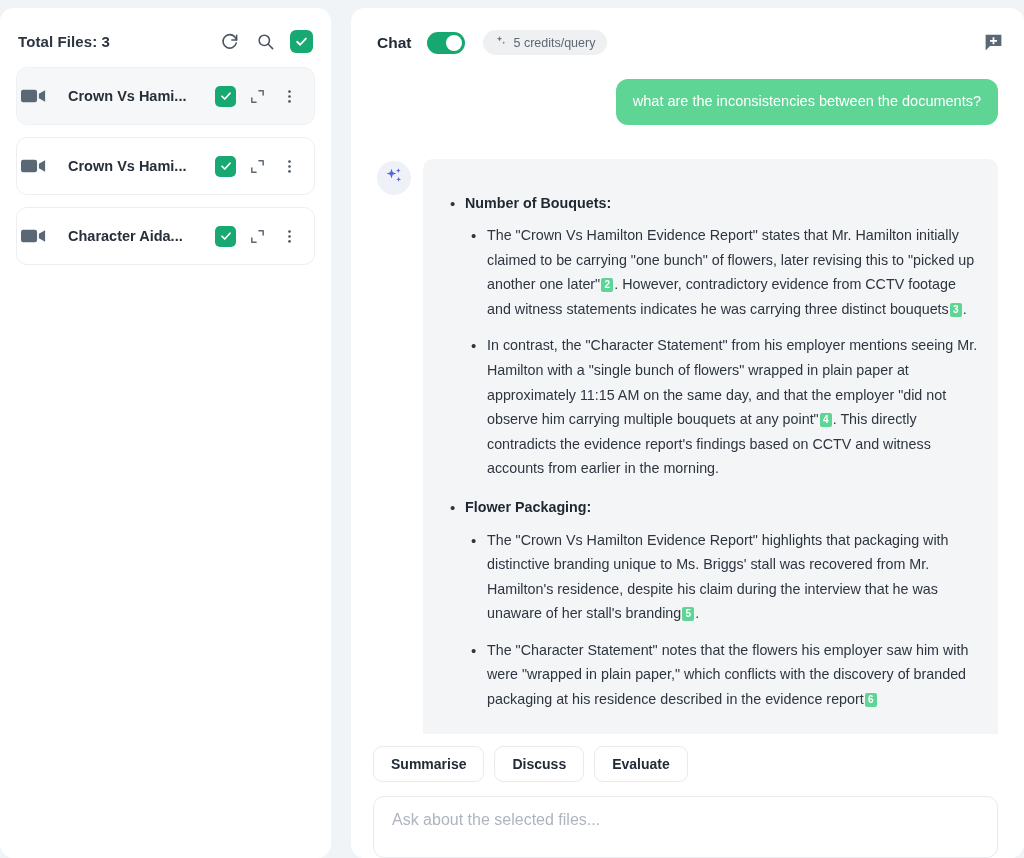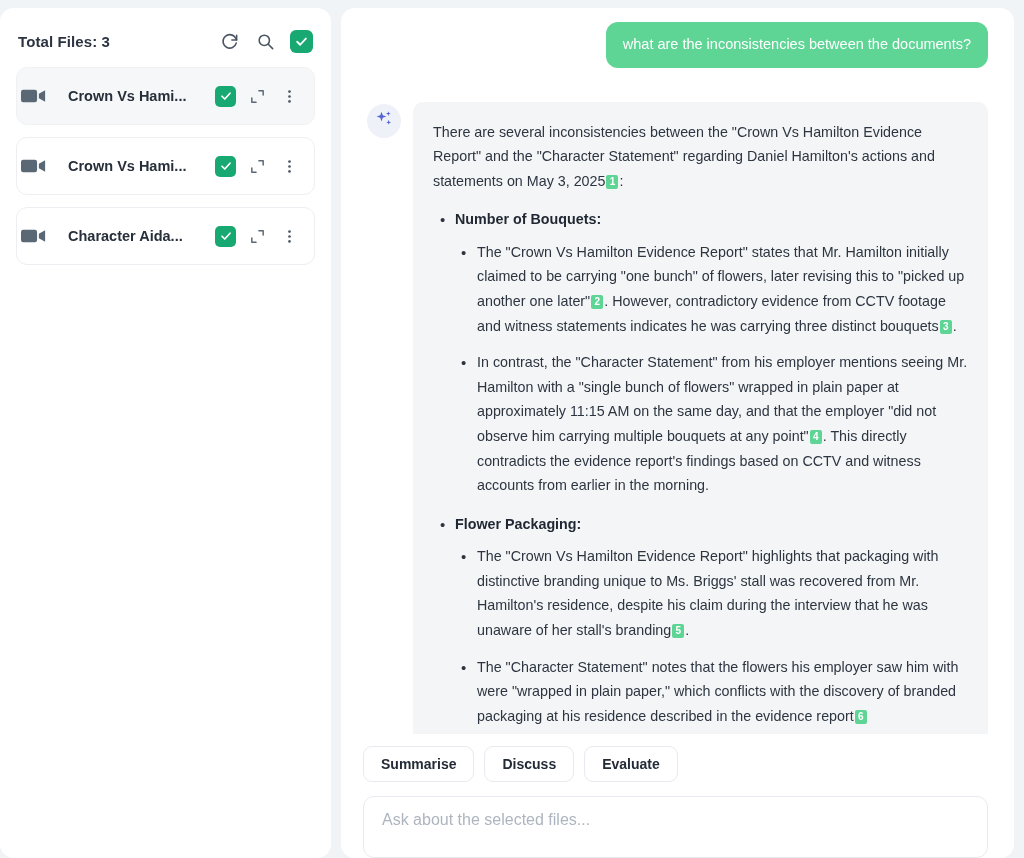--- a/index.html
+++ b/index.html
@@ -6,21 +6,21 @@
   html, body {
     width: 1024px; height: 858px;
     background: #f1f4f7;
     font-family: "Liberation Sans", sans-serif;
     -webkit-font-smoothing: antialiased;
     overflow: hidden;
   }
   .app {
     width: 1024px; height: 724px;
     display: flex;
-    gap: 10px;
+    gap: 20px;
     padding: 8px 0 0 0;
     position: relative;
   }
 
   
   .files-panel {
     width: 331px;
     margin-left: 0;
     background: #ffffff;
     border-radius: 14px;
@@ -376,20 +376,41 @@
               <circle cx="12" cy="19" r="1.9"></circle>
           </svg>
         </span>
       </div>
 
     </div>
   </section>
 
   <section class="chat-panel">
 
+    <div class="chat-header">
+      <span class="chat-title">Chat</span>
+      <div class="toggle">
+        <span class="knob"></span>
+      </div>
+      <div class="credits">
+        <span>
+          <svg viewBox="0 0 24 24" fill="#6b7582">
+            <path d="M9 2l1.4 4.1L14.5 7.5 10.4 9 9 13 7.6 9 3.5 7.5 7.6 6.1z"></path>
+            <path d="M17.5 12.5l.8 2.3 2.3.8-2.3.8-.8 2.3-.8-2.3-2.3-.8 2.3-.8z"></path>
+          </svg>
+        </span>
+        <span>5 credits/query</span>
+      </div>
+      <div class="new-chat-btn">
+        <svg viewBox="0 0 24 24" width="21" height="21" fill="#5a6775">
+          <path d="M3 3h18v13H8l-5 5z"></path>
+          <path d="M11 6h2v3h3v2h-3v3h-2v-3H8V9h3z" fill="#ffffff"></path>
+        </svg>
+      </div>
+    </div>
 
     <div class="messages">
 
       <div class="user-row">
         <div class="user-bubble">what are the inconsistencies between the documents?</div>
       </div>
 
       <div class="assistant-row">
         <div class="avatar">
           <span>
@@ -402,21 +423,20 @@
               </defs>
               <path d="M9 3.2l1.5 4.4 4.4 1.5-4.4 1.5L9 15l-1.5-4.4L3.1 9.1l4.4-1.5z" fill="url(#sp)"></path>
               <path d="M17.2 2.6l.75 2.1 2.1.75-2.1.75-.75 2.1-.75-2.1-2.1-.75 2.1-.75z" fill="url(#sp)"></path>
               <path d="M17.6 13l.8 2.2 2.2.8-2.2.8-.8 2.2-.8-2.2-2.2-.8 2.2-.8z" fill="url(#sp)"></path>
             </svg>
           </span>
         </div>
         <div class="assistant-col">
           <div class="assistant-bubble">
 
-            <p><span>There are several inconsistencies between the "Crown Vs Hamilton Evidence Report" and the "Character Statement" regarding Daniel Hamilton's actions and statements on May 3, 2025</span><span class="cite">1</span><span>:</span></p>
 
             <ul class="lvl1">
               <li>
                 <span class="sec-title">Number of Bouquets:</span>
                 <ul class="lvl2">
                   <li><span>The "Crown Vs Hamilton Evidence Report" states that Mr. Hamilton initially claimed to be carrying "one bunch" of flowers, later revising this to "picked up another one later"</span><span class="cite">2</span><span>. However, contradictory evidence from CCTV footage and witness statements indicates he was carrying three distinct bouquets</span><span class="cite">3</span><span>.</span></li>
                   <li><span>In contrast, the "Character Statement" from his employer mentions seeing Mr. Hamilton with a "single bunch of flowers" wrapped in plain paper at approximately 11:15 AM on the same day, and that the employer "did not observe him carrying multiple bouquets at any point"</span><span class="cite">4</span><span>. This directly contradicts the evidence report's findings based on CCTV and witness accounts from earlier in the morning.</span></li>
                 </ul>
               </li>
               <li>

